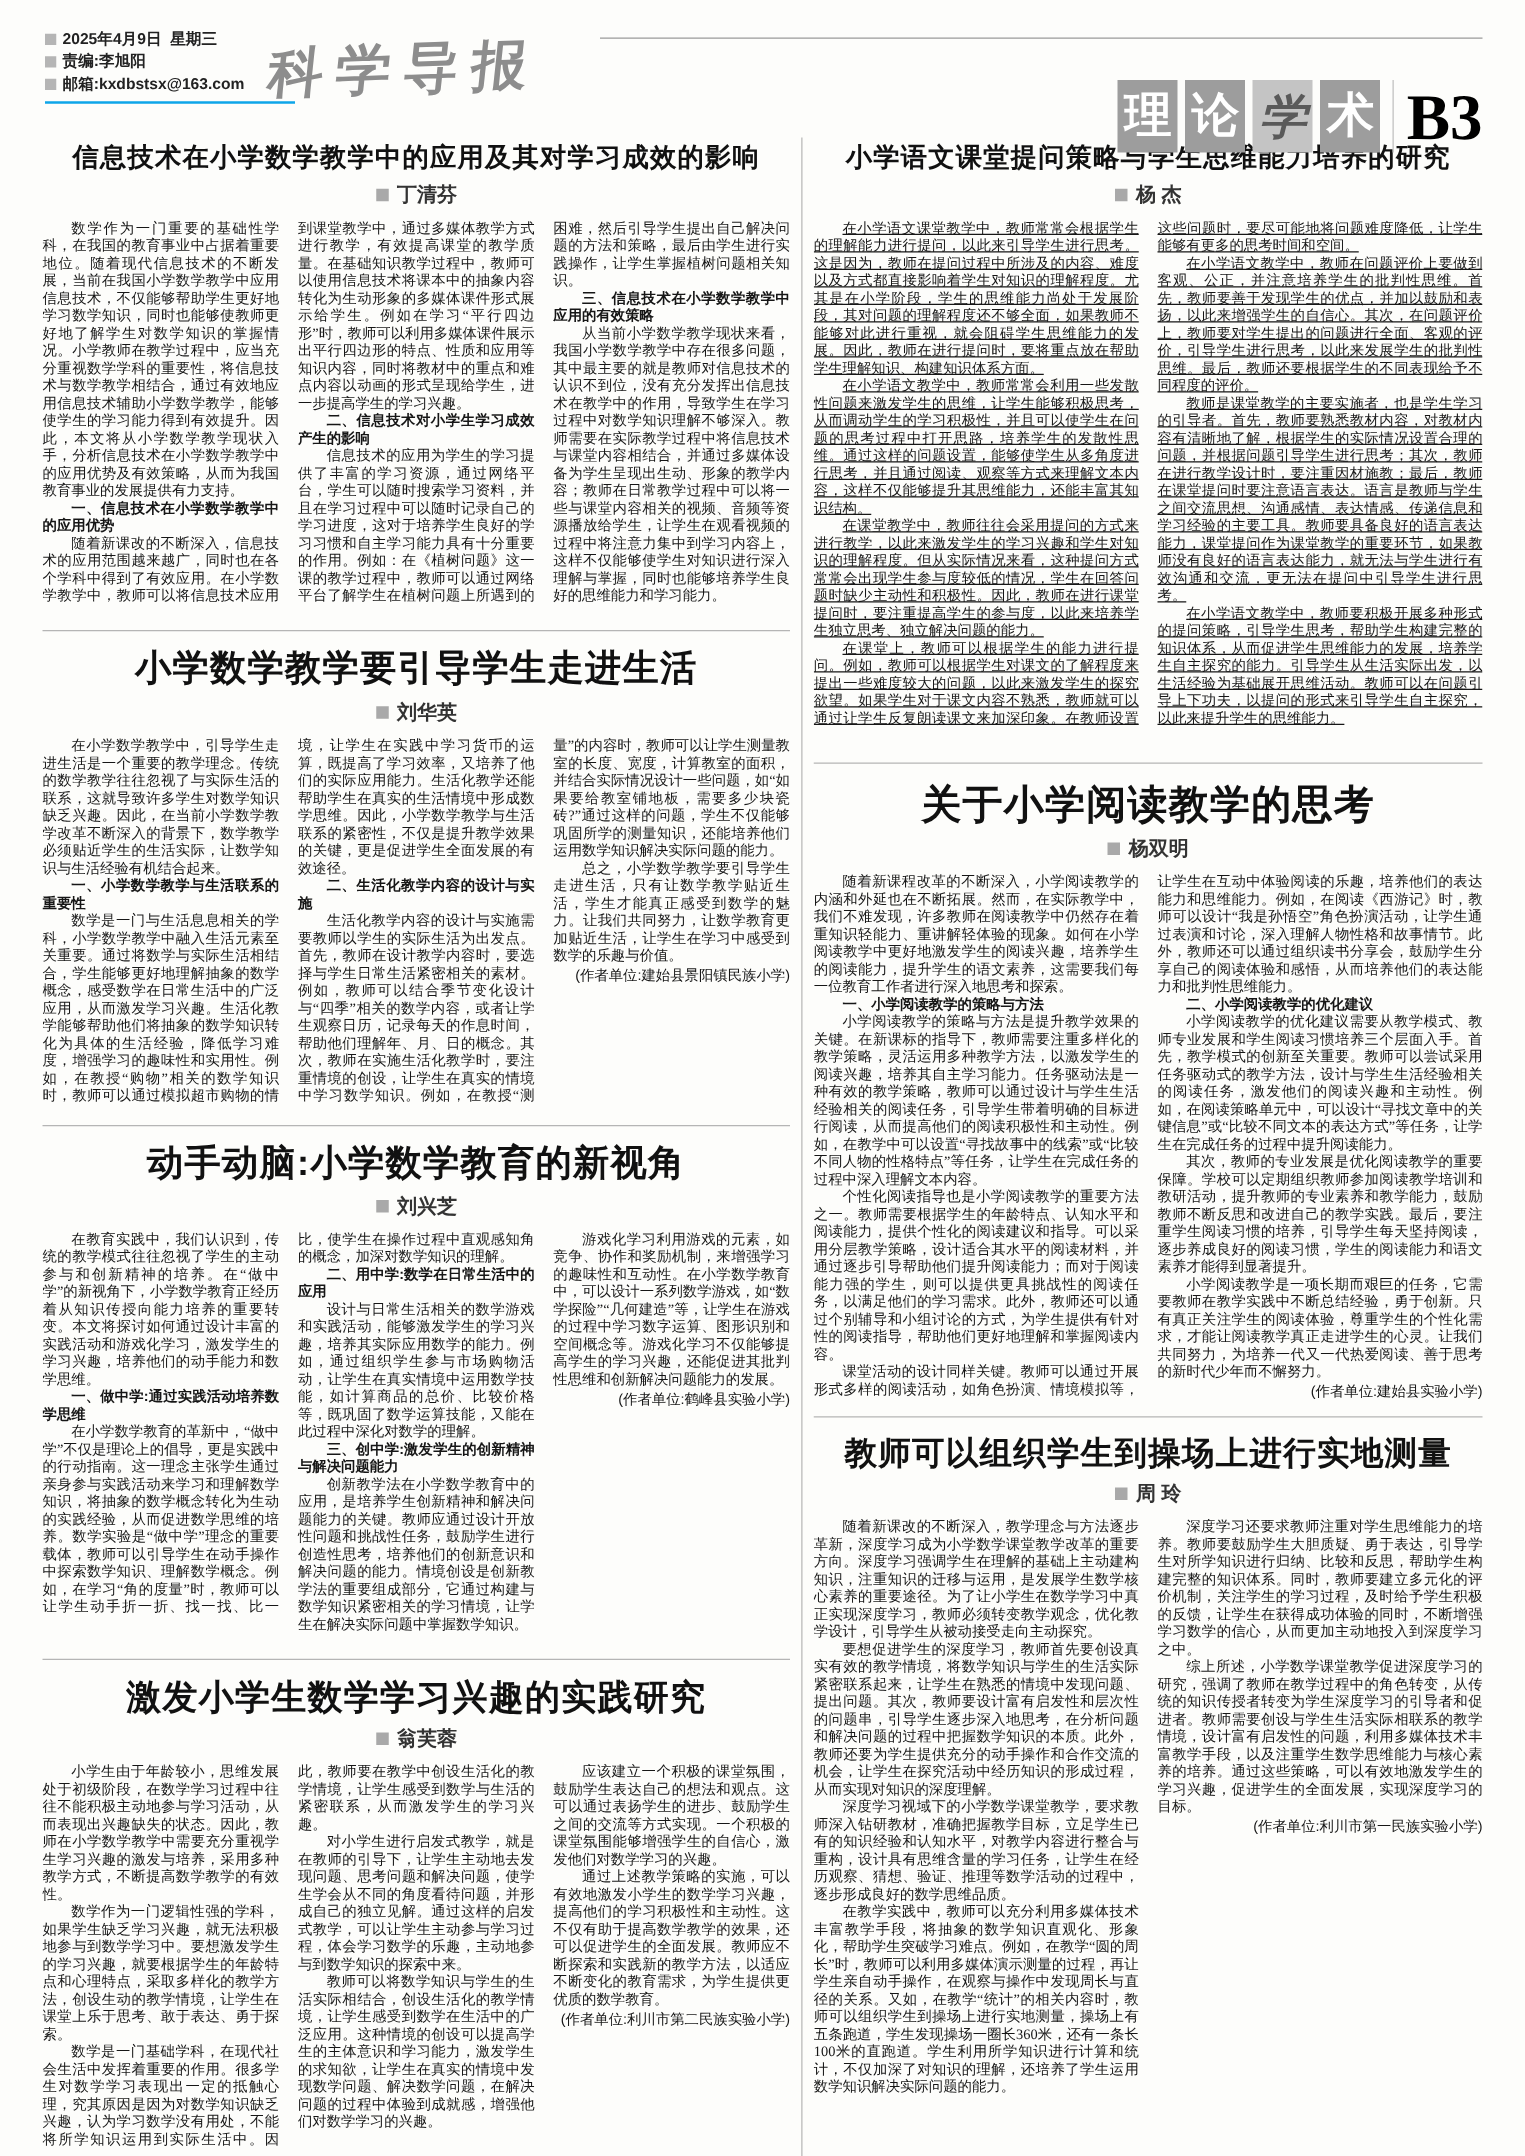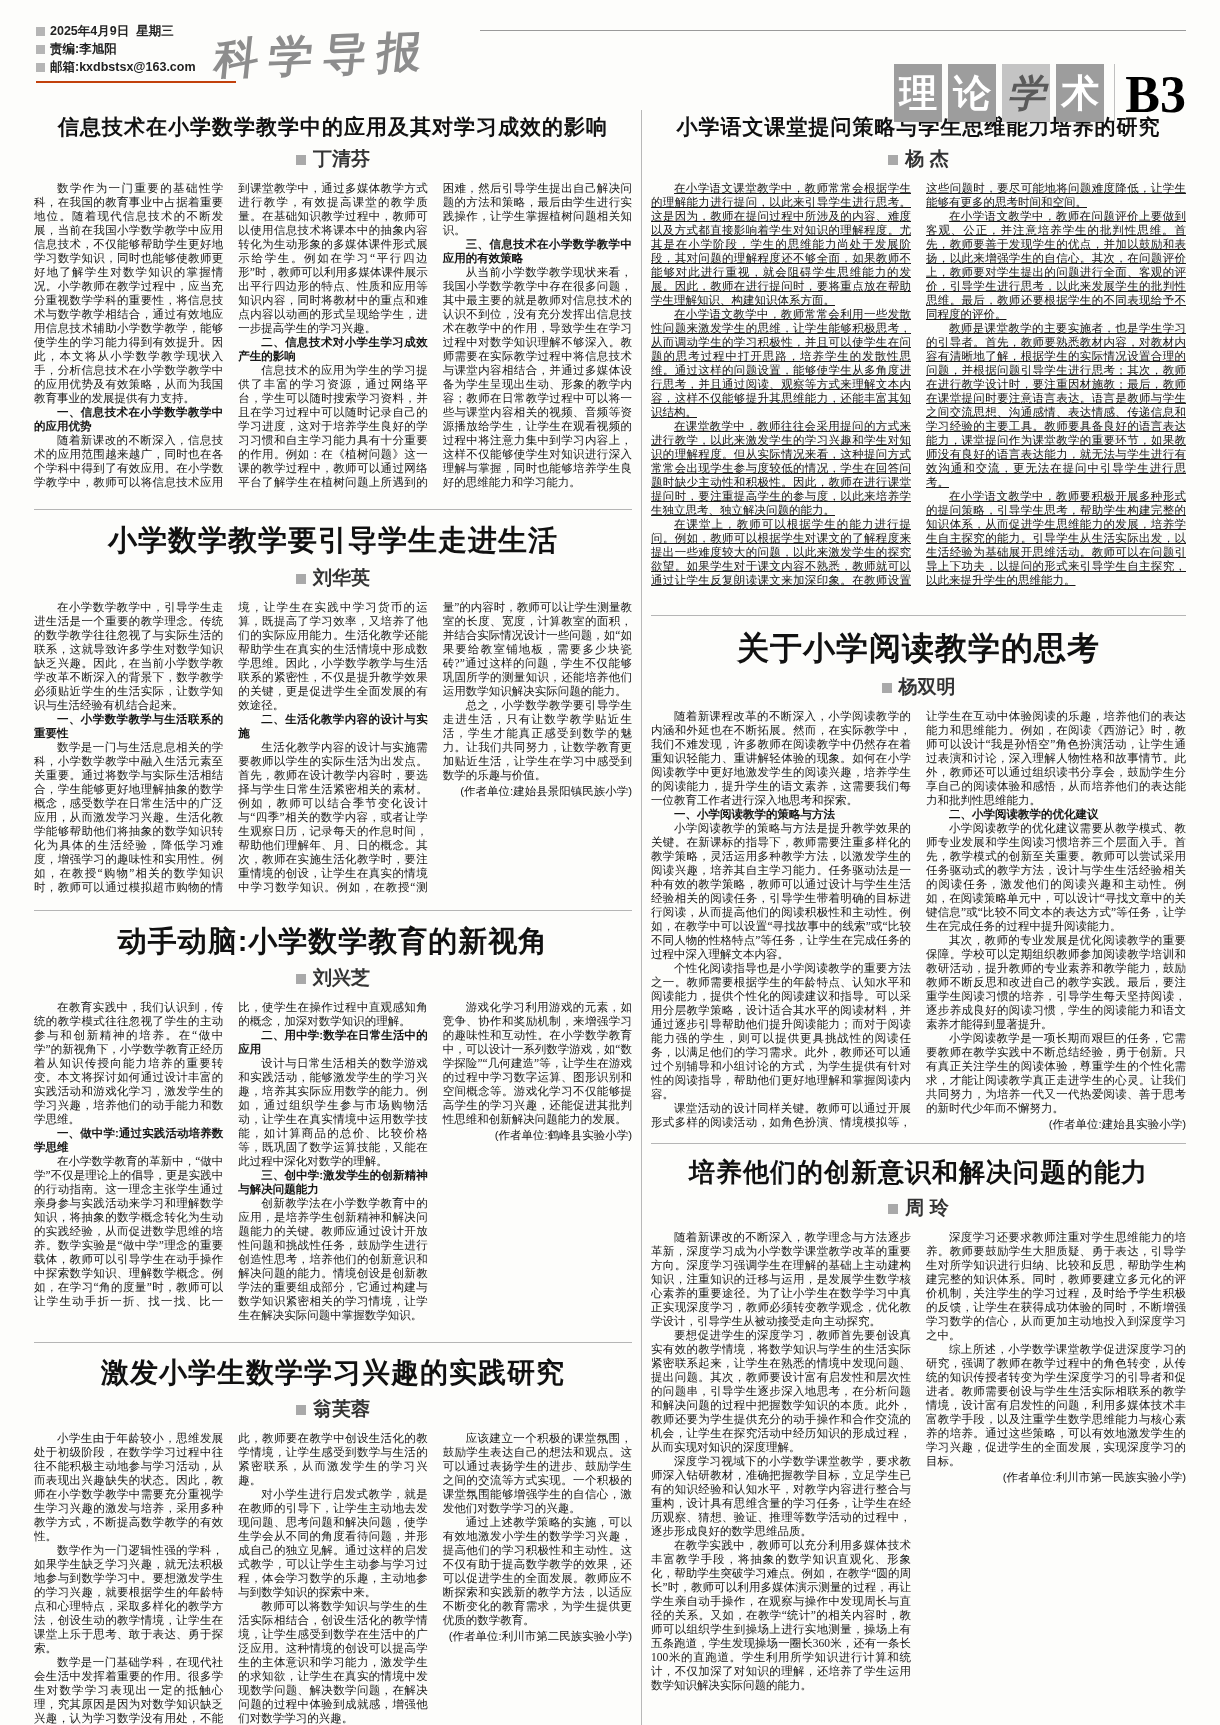--- a/index.html
+++ b/index.html
@@ -1,20 +1,20 @@
 <!DOCTYPE html>
 <html><head>
 <meta charset="utf-8">
 <style>
   html,body{margin:0;padding:0;background:#e8e8e6;}
   .page{position:relative;width:1220px;height:1725px;margin:0 auto;background:#fdfdfb;
         font-family:"Liberation Serif","DejaVu Serif",serif;color:#161616;overflow:hidden;}
   
   .masthead{position:relative;height:96px;}
-  .mast-left{position:absolute;left:36px;top:22px;width:200px;border-bottom:2px solid #c2410c;padding-bottom:5px;}
+  .mast-left{position:absolute;left:36px;top:22px;width:200px;border-bottom:2px solid #0ea5e9;padding-bottom:5px;}
   .mast-line{font-size:12.5px;font-weight:bold;font-family:"Liberation Sans",sans-serif;
              color:#222;line-height:18px;display:flex;align-items:center;}
   .mast-sq{display:inline-block;width:9px;height:9px;background:#b5b5b5;margin-right:5px;flex:0 0 auto;}
   .paper-name{position:absolute;left:215px;top:26px;font-size:44px;font-weight:bold;color:#8d8d8d;
               letter-spacing:10px;transform:skewX(-8deg) rotate(-2deg);
               font-family:"DejaVu Serif","Liberation Serif",serif;}
   .head-rule{position:absolute;left:480px;right:34px;top:30px;height:1px;background:#9a9a9a;}
   .section-row{position:absolute;right:34px;top:36px;display:flex;align-items:flex-end;}
   .sec-box{width:48px;height:58px;background:#9d9d9d;color:#fff;font-family:"Liberation Sans",sans-serif;
            font-weight:bold;font-size:38px;line-height:58px;text-align:center;margin-left:6px;}
@@ -25,21 +25,21 @@
            font-family:"Liberation Serif",serif;margin-top:32px;}
   
   .content{display:flex;padding:14px 34px 0 34px;}
   .zone-left{width:598px;}
   .v-divider{width:1px;background:#b8b8b8;margin:0 9px;}
   .zone-right{flex:1;}
   .article{margin:0 0 6px 0;}
   .a-sep{border:none;border-top:1px solid #b5b5b5;margin:10px 0 12px 0;}
   .a-title{margin:4px 0 2px 0;text-align:center;font-weight:bold;color:#111;
            font-family:Liberation Sans, sans-serif;letter-spacing:1px;line-height:1.25;}
-  .a-author{text-align:center;font-size:19px;font-weight:bold;margin:6px 0 9px 0;
+  .a-author{text-align:center;font-size:16px;font-weight:bold;margin:6px 0 9px 0;
             font-family:"Liberation Sans",sans-serif;color:#333;}
   .a-author .sq{display:inline-block;width:10px;height:10px;background:#a9a9a9;margin-right:7px;}
   .a-cols{column-gap:15px;column-fill:auto;overflow:hidden;text-align:justify;}
   .a-cols p{margin:0;font-size:11.5px;line-height:14px;text-indent:2em;}
   .a-cols p.subhead{font-weight:bold;font-family:"Liberation Sans",sans-serif;}
   .a-cols p.byline{text-align:right;font-weight:normal;text-indent:0;
                    font-family:"Liberation Sans",sans-serif;margin-top:2px;}
 </style>
 </head>
 <body>
@@ -161,21 +161,21 @@
             <p class="body">课堂活动的设计同样关键。教师可以通过开展形式多样的阅读活动，如角色扮演、情境模拟等，让学生在互动中体验阅读的乐趣，培养他们的表达能力和思维能力。例如，在阅读《西游记》时，教师可以设计“我是孙悟空”角色扮演活动，让学生通过表演和讨论，深入理解人物性格和故事情节。此外，教师还可以通过组织读书分享会，鼓励学生分享自己的阅读体验和感悟，从而培养他们的表达能力和批判性思维能力。</p>
             <p class="subhead">二、小学阅读教学的优化建议</p>
             <p class="body">小学阅读教学的优化建议需要从教学模式、教师专业发展和学生阅读习惯培养三个层面入手。首先，教学模式的创新至关重要。教师可以尝试采用任务驱动式的教学方法，设计与学生生活经验相关的阅读任务，激发他们的阅读兴趣和主动性。例如，在阅读策略单元中，可以设计“寻找文章中的关键信息”或“比较不同文本的表达方式”等任务，让学生在完成任务的过程中提升阅读能力。</p>
             <p class="body">其次，教师的专业发展是优化阅读教学的重要保障。学校可以定期组织教师参加阅读教学培训和教研活动，提升教师的专业素养和教学能力，鼓励教师不断反思和改进自己的教学实践。最后，要注重学生阅读习惯的培养，引导学生每天坚持阅读，逐步养成良好的阅读习惯，学生的阅读能力和语文素养才能得到显著提升。</p>
             <p class="body">小学阅读教学是一项长期而艰巨的任务，它需要教师在教学实践中不断总结经验，勇于创新。只有真正关注学生的阅读体验，尊重学生的个性化需求，才能让阅读教学真正走进学生的心灵。让我们共同努力，为培养一代又一代热爱阅读、善于思考的新时代少年而不懈努力。</p>
             <p class="byline">(作者单位:建始县实验小学)</p>
           </div>
         </section>
         <hr class="a-sep">
         <section class="article">
-          <h2 class="a-title" style="font-size: 26px;">培养他们的创新意识和解决问题的能力</h2>
+          <h2 class="a-title" style="font-size: 26px;">教师可以组织学生到操场上进行实地测量</h2>
           <div class="a-author"><span class="sq"></span><span>周 玲</span></div>
           <div class="a-cols" style="height: 470px; column-count: 2;">
             <p class="body">随着新课改的不断深入，教学理念与方法逐步革新，深度学习成为小学数学课堂教学改革的重要方向。深度学习强调学生在理解的基础上主动建构知识，注重知识的迁移与运用，是发展学生数学核心素养的重要途径。为了让小学生在数学学习中真正实现深度学习，教师必须转变教学观念，优化教学设计，引导学生从被动接受走向主动探究。</p>
             <p class="body">要想促进学生的深度学习，教师首先要创设真实有效的教学情境，将数学知识与学生的生活实际紧密联系起来，让学生在熟悉的情境中发现问题、提出问题。其次，教师要设计富有启发性和层次性的问题串，引导学生逐步深入地思考，在分析问题和解决问题的过程中把握数学知识的本质。此外，教师还要为学生提供充分的动手操作和合作交流的机会，让学生在探究活动中经历知识的形成过程，从而实现对知识的深度理解。</p>
             <p class="body">深度学习视域下的小学数学课堂教学，要求教师深入钻研教材，准确把握教学目标，立足学生已有的知识经验和认知水平，对教学内容进行整合与重构，设计具有思维含量的学习任务，让学生在经历观察、猜想、验证、推理等数学活动的过程中，逐步形成良好的数学思维品质。</p>
             <p class="body">在教学实践中，教师可以充分利用多媒体技术丰富教学手段，将抽象的数学知识直观化、形象化，帮助学生突破学习难点。例如，在教学“圆的周长”时，教师可以利用多媒体演示测量的过程，再让学生亲自动手操作，在观察与操作中发现周长与直径的关系。又如，在教学“统计”的相关内容时，教师可以组织学生到操场上进行实地测量，操场上有五条跑道，学生发现操场一圈长360米，还有一条长100米的直跑道。学生利用所学知识进行计算和统计，不仅加深了对知识的理解，还培养了学生运用数学知识解决实际问题的能力。</p>
             <p class="body">深度学习还要求教师注重对学生思维能力的培养。教师要鼓励学生大胆质疑、勇于表达，引导学生对所学知识进行归纳、比较和反思，帮助学生构建完整的知识体系。同时，教师要建立多元化的评价机制，关注学生的学习过程，及时给予学生积极的反馈，让学生在获得成功体验的同时，不断增强学习数学的信心，从而更加主动地投入到深度学习之中。</p>
             <p class="body">综上所述，小学数学课堂教学促进深度学习的研究，强调了教师在教学过程中的角色转变，从传统的知识传授者转变为学生深度学习的引导者和促进者。教师需要创设与学生生活实际相联系的教学情境，设计富有启发性的问题，利用多媒体技术丰富教学手段，以及注重学生数学思维能力与核心素养的培养。通过这些策略，可以有效地激发学生的学习兴趣，促进学生的全面发展，实现深度学习的目标。</p>
             <p class="byline">(作者单位:利川市第一民族实验小学)</p>
           </div>

